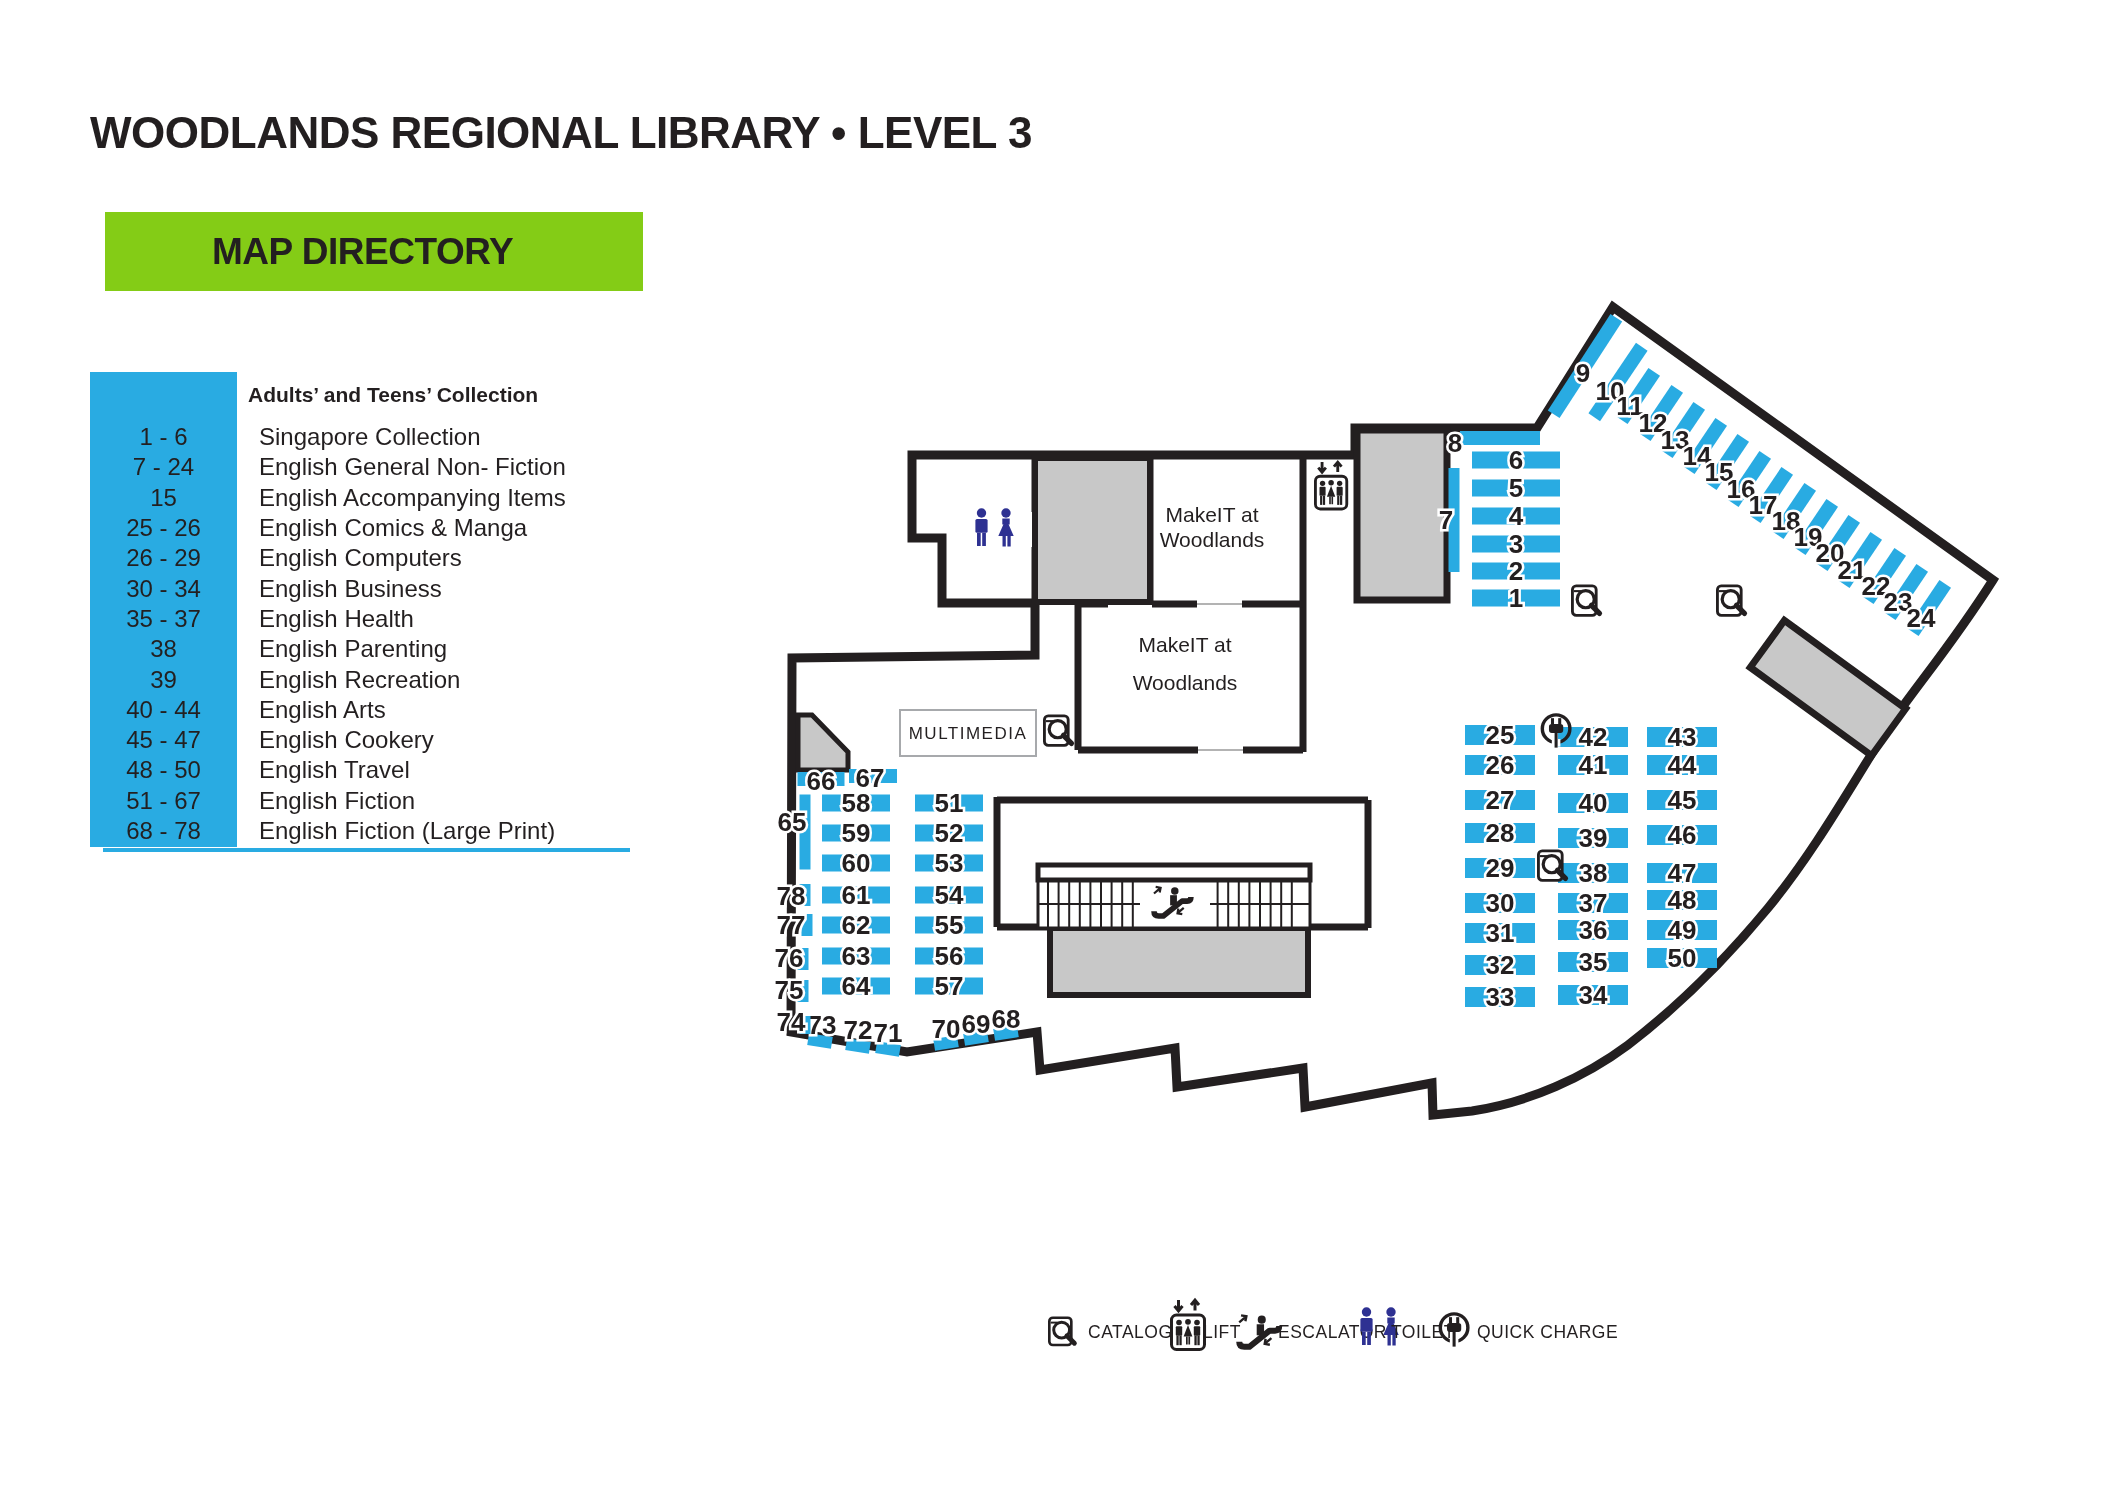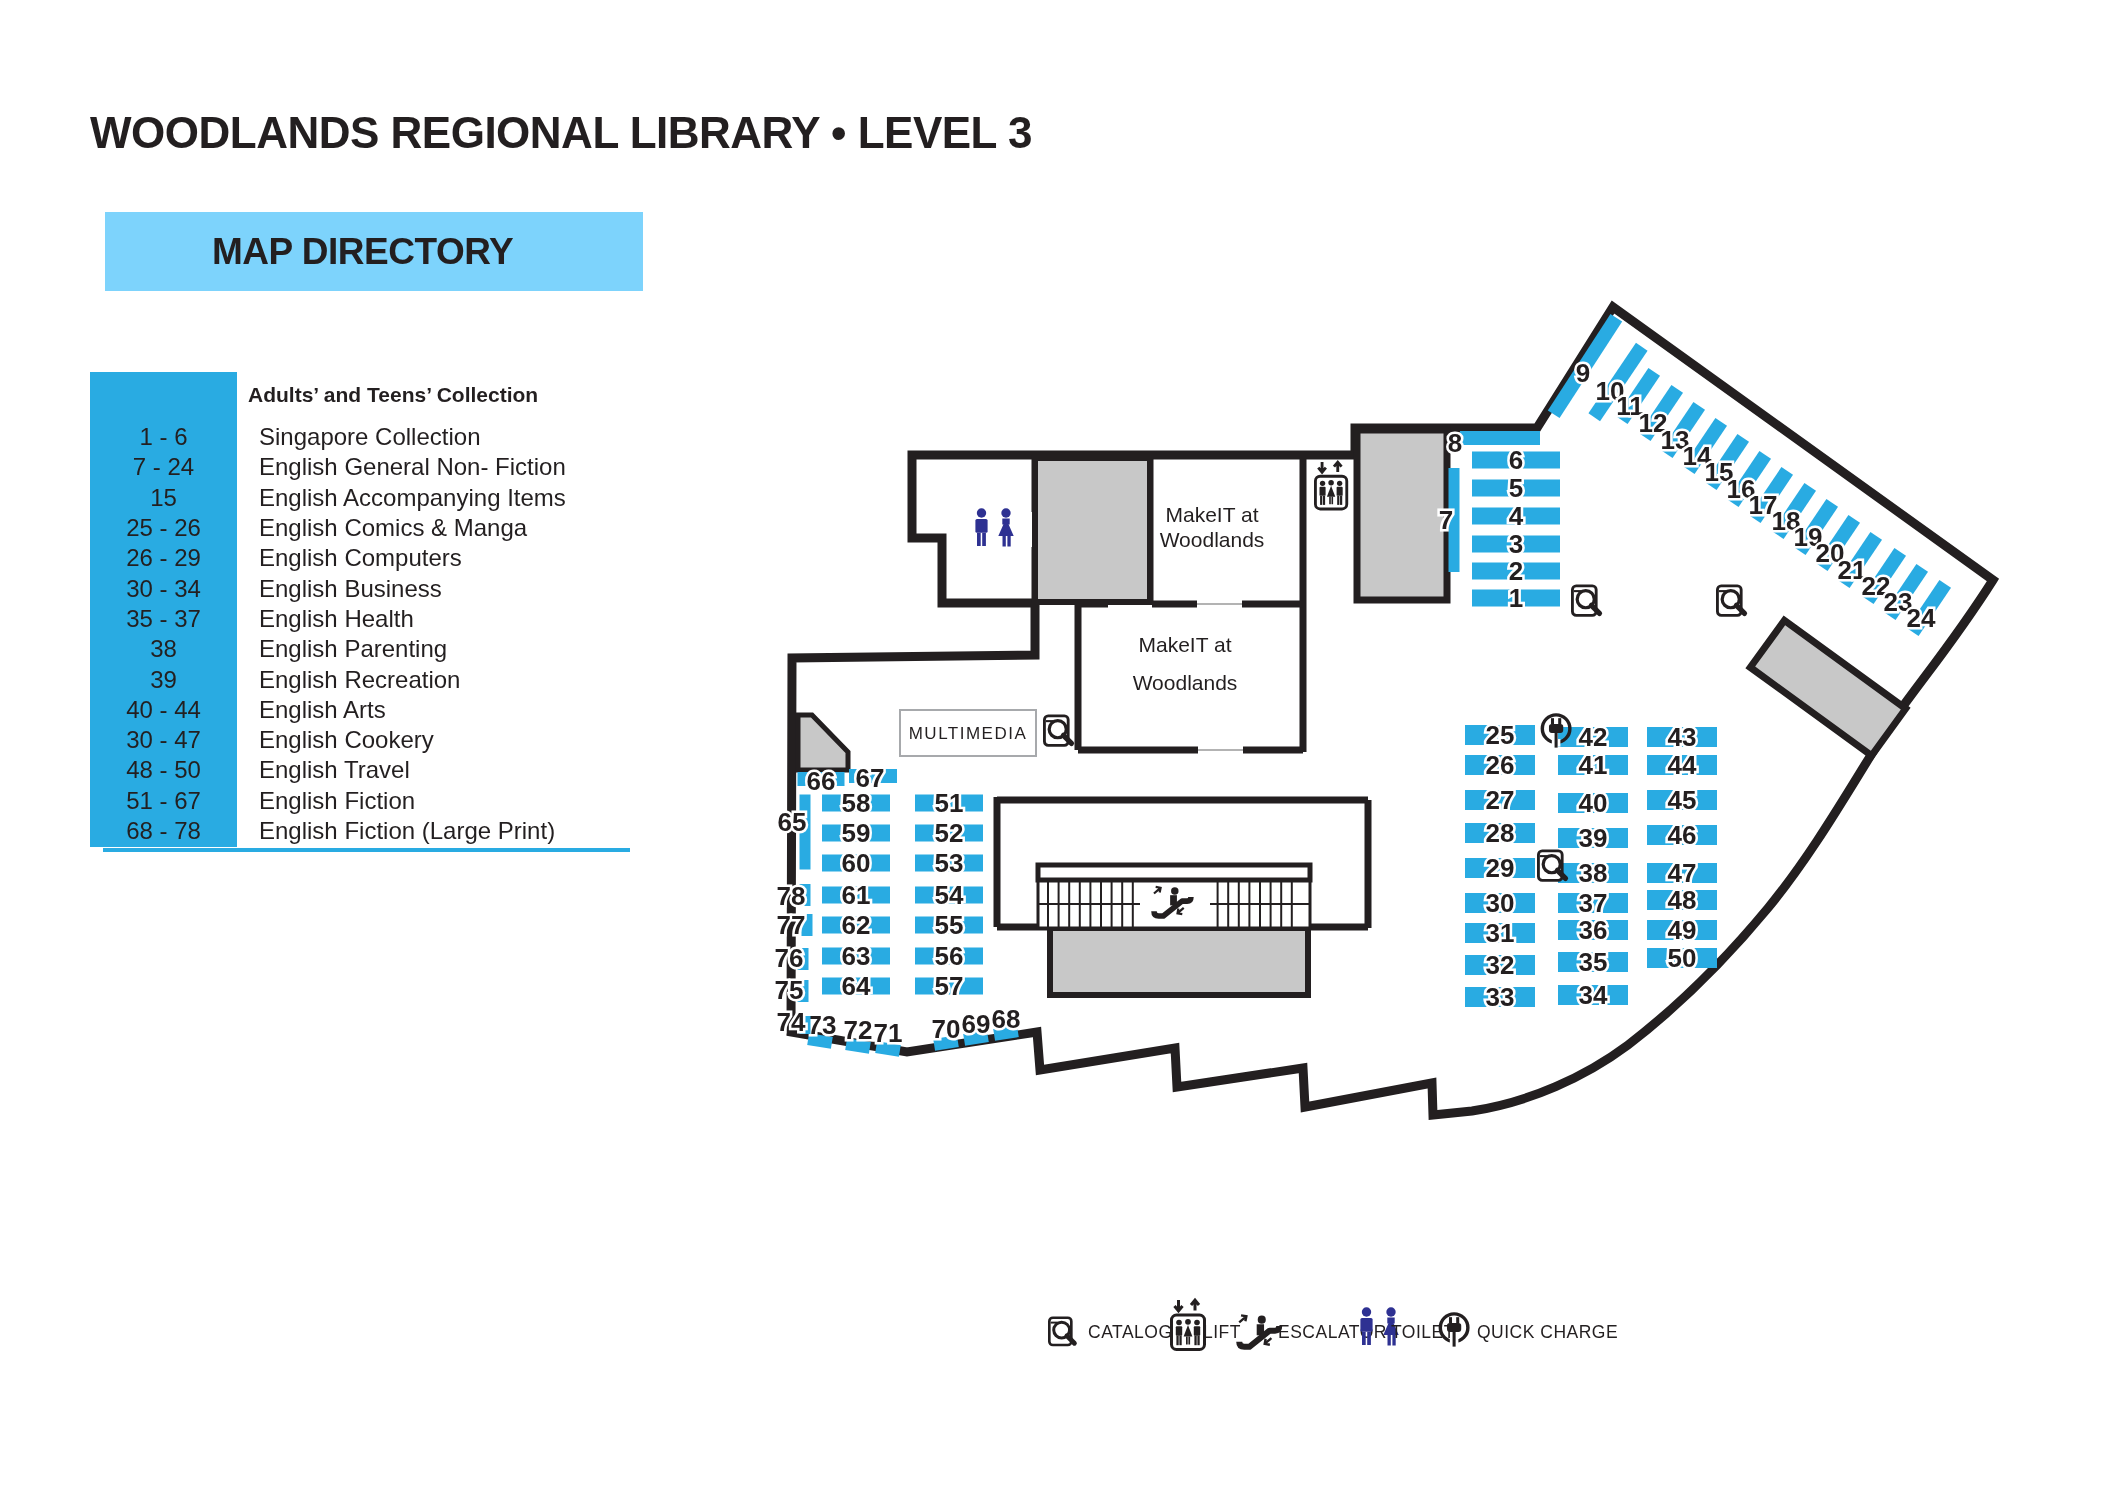--- a/index.html
+++ b/index.html
@@ -1,21 +1,21 @@
 <!DOCTYPE html>
 <html><head>
 <meta charset="utf-8">
 <style>
   html,body{margin:0;padding:0;background:#fff;}
   #page{position:relative;width:2105px;height:1489px;background:#fff;overflow:hidden;
         font-family:"Liberation Sans",sans-serif;color:#231f20;}
   #page-title{position:absolute;left:90px;top:72px;font-size:44px;font-weight:700;
         letter-spacing:-0.5px;white-space:nowrap;margin-top:36px;}
   #dir-heading-bar{position:absolute;left:105px;top:212px;width:538px;height:79px;
-        background:#7dd3fc;display:flex;align-items:center;}
+        background:#84cc16;display:flex;align-items:center;}
   #dir-heading{font-size:37px;font-weight:600;padding-left:107px;letter-spacing:-0.5px;}
   #dir-bluebox{position:absolute;left:90px;top:372px;width:147px;height:475px;background:#29abe2;}
   #dir-section-title{position:absolute;left:248px;top:383px;font-size:21px;font-weight:600;white-space:nowrap;}
   #dir-rows{position:absolute;left:90px;top:422px;}
   .dir-row{display:flex;height:30.3px;align-items:center;}
   .dir-num{width:147px;text-align:center;font-size:24px;font-weight:400;flex:0 0 147px;}
   .dir-label{padding-left:22px;font-size:24px;white-space:nowrap;}
   #dir-underline{position:absolute;left:103px;top:848px;width:527px;height:4px;background:#29abe2;}
   #map-svg{position:absolute;left:0;top:0;width:2105px;height:1489px;}
   .shelf-label{font:600 26px "Liberation Sans",sans-serif;fill:#231f20;stroke:#fff;stroke-width:5px;
@@ -72,21 +72,21 @@
       </div>
       <div class="dir-row">
         <span class="dir-num">39</span>
         <span class="dir-label">English Recreation</span>
       </div>
       <div class="dir-row">
         <span class="dir-num">40 - 44</span>
         <span class="dir-label">English Arts</span>
       </div>
       <div class="dir-row">
-        <span class="dir-num">30 - 47</span>
+        <span class="dir-num">45 - 47</span>
         <span class="dir-label">English Cookery</span>
       </div>
       <div class="dir-row">
         <span class="dir-num">48 - 50</span>
         <span class="dir-label">English Travel</span>
       </div>
       <div class="dir-row">
         <span class="dir-num">51 - 67</span>
         <span class="dir-label">English Fiction</span>
       </div>

